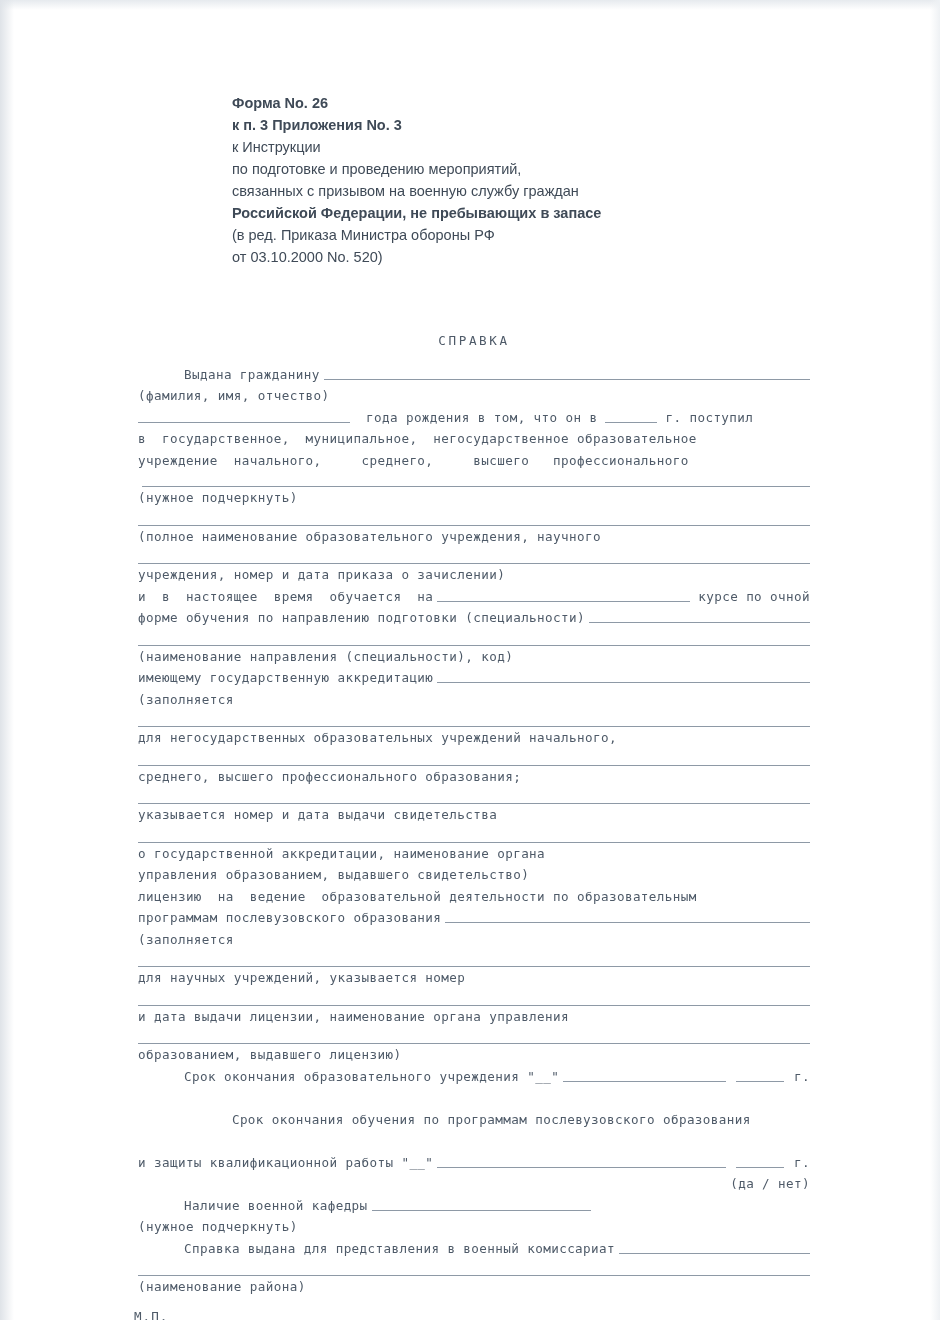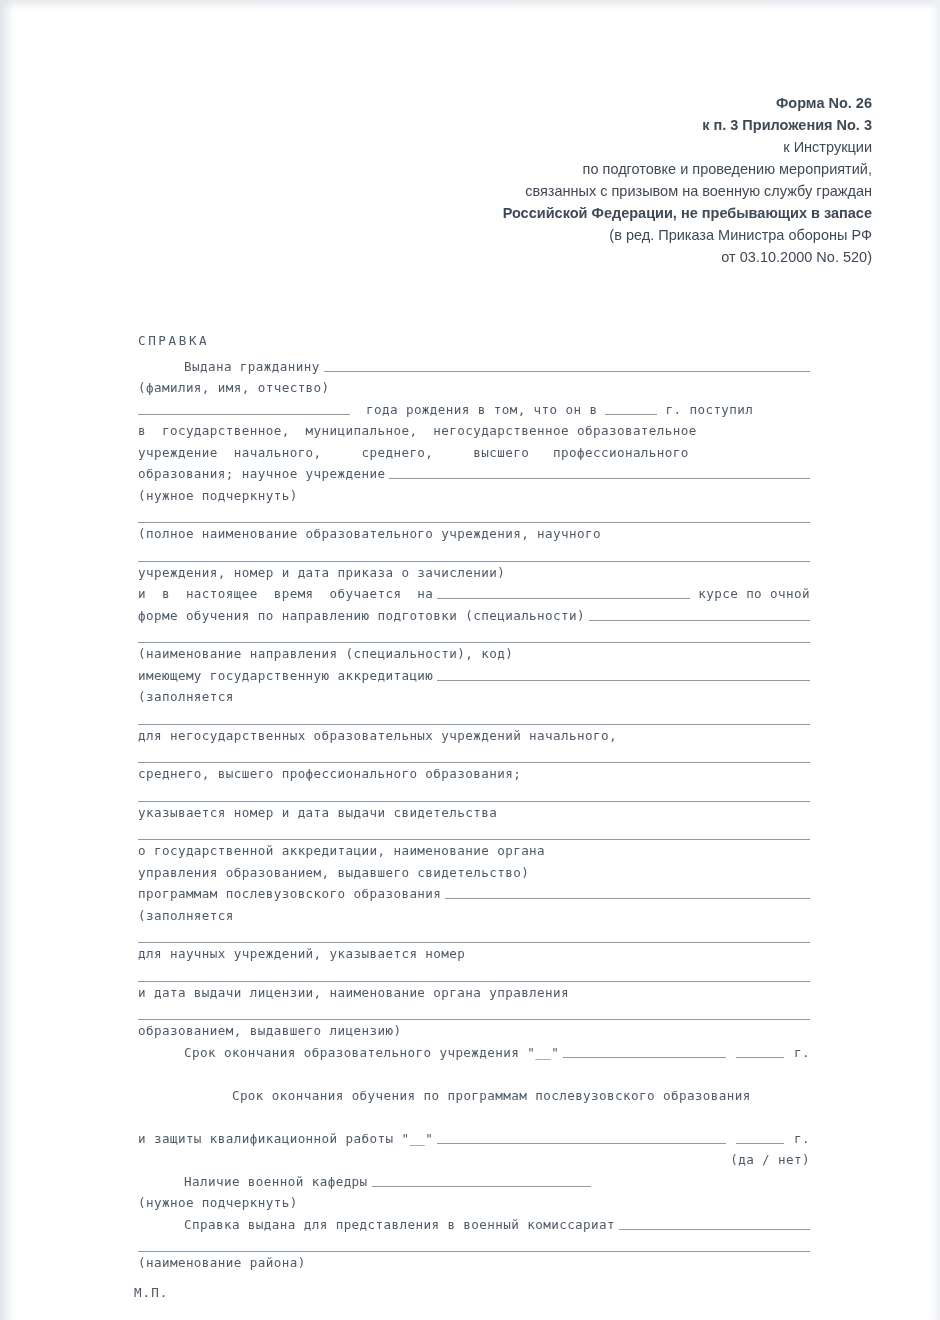--- a/index.html
+++ b/index.html
@@ -40,21 +40,20 @@
     background: linear-gradient(to left, #eef1f4, rgba(255,255,255,0));
     pointer-events: none;
   }
 
   
   .header {
     position: absolute;
     top: 92px;
     right: 68px;
     width: 640px;
-    text-align: right;
     font-family: "Liberation Sans", sans-serif;
     font-size: 14.5px;
     line-height: 22px;
     color: #3f4a57;
   }
   .header .strong {
     font-weight: bold;
   }
 
   
@@ -64,22 +63,23 @@
     top: 330px;
     width: 672px;
     font-family: "DejaVu Sans Mono", monospace;
     font-size: 12.6px;
     line-height: 21.5px;
     color: #4e5a68;
     letter-spacing: 0.4px;
   }
 
   .title {
+    text-align: center;
     letter-spacing: 2.6px;
-    margin-bottom: 4px;
+    margin-bottom: 12px;
   }
 
   .row {
     position: relative;
     white-space: pre;
   }
   .indent { display: inline-block; width: 46px; }
   .indent-lg { display: inline-block; width: 84px; }
 
   
@@ -159,21 +159,20 @@
       <span class="ul" style="width:212px"></span>
       <span class="txt" style="margin-left:16px">года рождения в том, что он в</span>
       <span class="ul" style="width:52px;margin-left:8px"></span>
       <span class="txt" style="margin-left:8px">г. поступил</span>
     </div>
 
     <div class="row">в  государственное,  муниципальное,  негосударственное образовательное</div>
     <div class="row">учреждение  начального,     среднего,     высшего   профессионального</div>
 
     <div class="row blank-line-wrap">
-      <span class="txt">образования; научное учреждение</span>
       <span class="fill"></span>
     </div>
     <div class="row cap">(нужное подчеркнуть)</div>
 
     <div class="ul-full"></div>
     <div class="row cap">(полное наименование образовательного учреждения, научного</div>
 
     <div class="ul-full"></div>
     <div class="row cap">учреждения, номер и дата приказа о зачислении)</div>
 
@@ -203,20 +202,21 @@
     <div class="ul-full"></div>
     <div class="row cap">среднего, высшего профессионального образования;</div>
 
     <div class="ul-full"></div>
     <div class="row cap">указывается номер и дата выдачи свидетельства</div>
 
     <div class="ul-full"></div>
     <div class="row cap">о государственной аккредитации, наименование органа</div>
     <div class="row cap">управления образованием, выдавшего свидетельство)</div>
 
+    <div class="row">лицензию  на  ведение  образовательной деятельности по образовательным</div>
 
     <div class="row blank-line-wrap">
       <span class="txt">программам послевузовского образования</span>
       <span class="fill"></span>
     </div>
     <div class="row cap">(заполняется</div>
 
     <div class="ul-full"></div>
     <div class="row cap">для научных учреждений, указывается номер</div>
 

